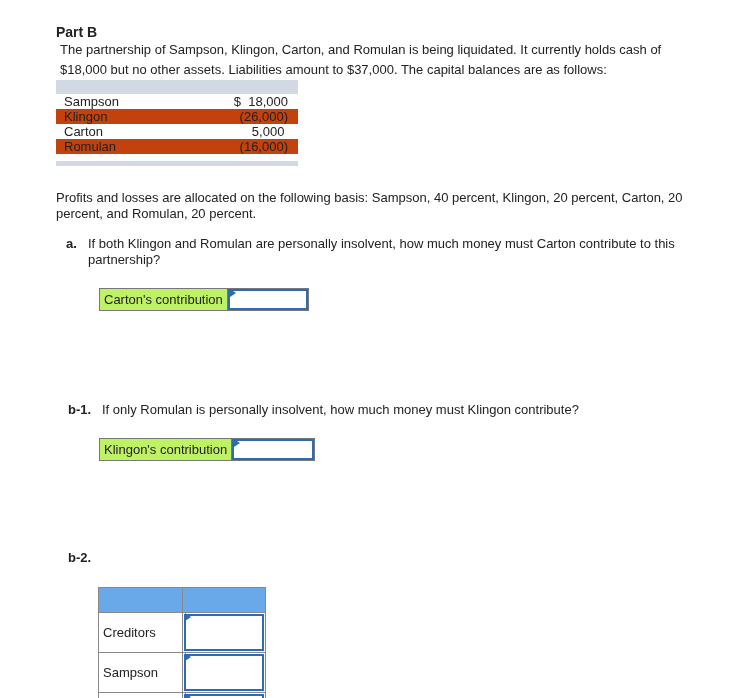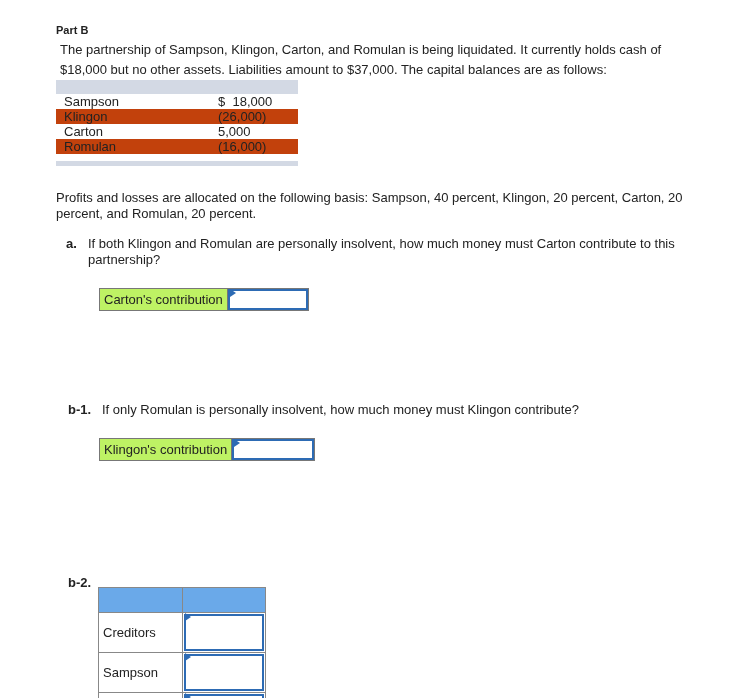--- a/index.html
+++ b/index.html
@@ -2,28 +2,28 @@
 <html><head>
 <meta charset="utf-8">
 <style>
   * { box-sizing: border-box; }
   html, body { margin: 0; padding: 0; background: #ffffff; }
   body {
     width: 753px; height: 698px; position: relative; overflow: hidden;
     font-family: "Liberation Sans", sans-serif; font-size: 13px; color: #222;
   }
   .abs { position: absolute; }
-  .heading { left: 56px; top: 24px; font-weight: bold; font-size: 11px; }
+  .heading { left: 56px; top: 24px; font-weight: bold; font-size: 14px; }
   .intro { left: 60px; top: 40px; width: 640px; line-height: 20px; }
 
   .cap-table { left: 56px; top: 80px; width: 242px; }
   .cap-table .bar-top { height: 14px; background: #d3d9e4; }
   .cap-table .row { display: flex; justify-content: space-between; height: 15px; line-height: 15px; padding: 0 10px 0 8px; }
   .cap-table .row.alt { background: #c2410c; }
-  .cap-table .row .val { width: 70px; white-space: pre; }
+  .cap-table .row .val { width: 70px; text-align: right; white-space: pre; }
   .cap-table .bar-bottom { height: 5px; background: #d3d9e4; margin-top: 7px; }
 
   .alloc { left: 56px; top: 190px; width: 640px; line-height: 16px; }
   .qa { left: 66px; top: 236px; width: 630px; line-height: 16px; display: flex; }
   .qa .lbl { font-weight: bold; width: 22px; flex: none; }
   .q { left: 56px; line-height: 16px; display: flex; }
   .q .lbl { font-weight: bold; width: 34px; flex: none; margin-left: 12px; }
 
   .contrib { display: flex; height: 23px; border: 1px solid #777; }
   .contrib .lab { background: #bef264; padding: 0 4px; line-height: 21px; border-right: 1px solid #777; white-space: nowrap; }
@@ -85,21 +85,21 @@
   <span>If only Romulan is personally insolvent, how much money must Klingon contribute?</span>
 </div>
 
 <div class="abs contrib" style="left:99px; top:438px; width:216px;">
   <span class="lab">Klingon's contribution</span>
   <span class="inp" style="flex:1;">
       <span class="flag"></span>
     </span>
 </div>
 
-<div class="abs q" style="top:575px; width:640px;">
+<div class="abs q" style="top:550px; width:640px;">
   <span class="lbl">b-2.</span>
 </div>
 
 <table class="abs disb">
   <tbody>
       <tr class="hd">
     <td class="name"></td>
     <td></td>
   </tr>
   <tr>

